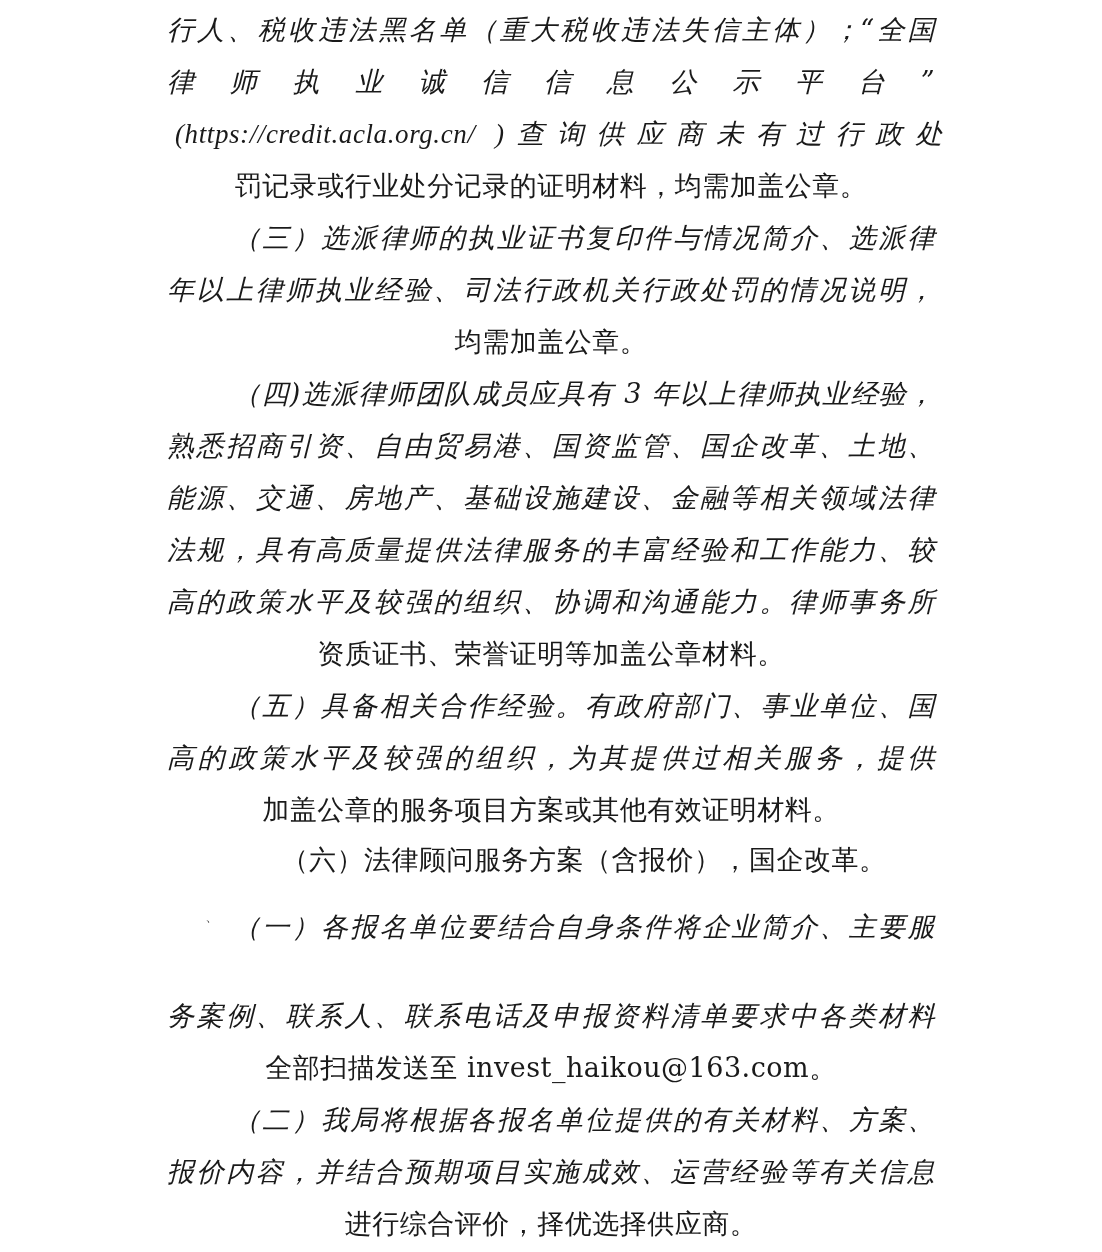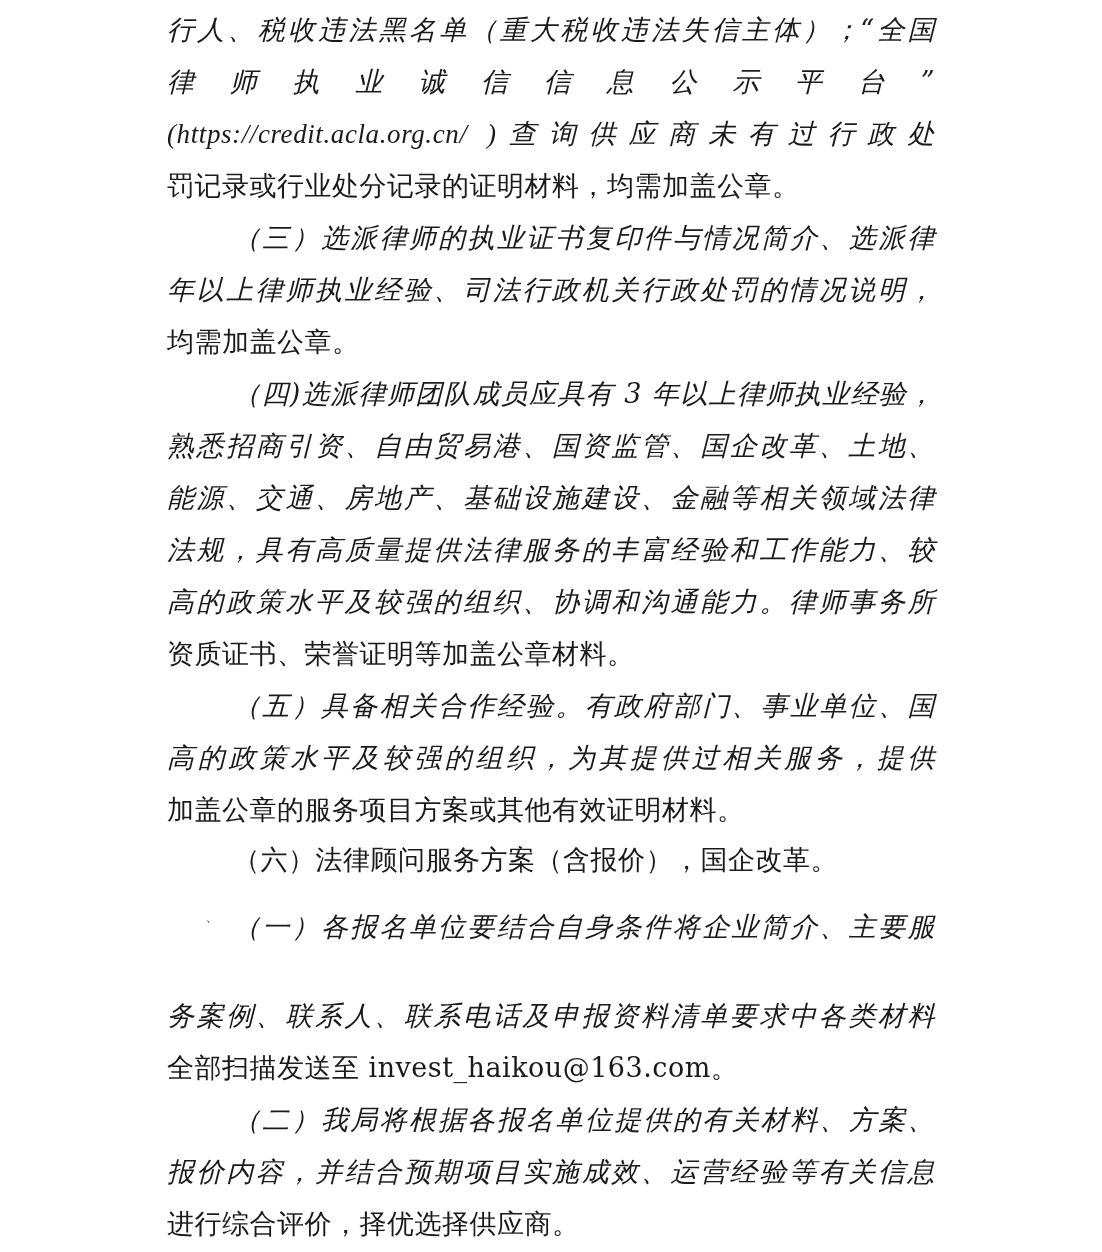--- a/index.html
+++ b/index.html
@@ -23,20 +23,21 @@
     }
     .line {
       position: absolute;
       left: 0;
       width: 768px;
       height: 52px;
       font-size: 27px;
       line-height: 52px;
       white-space: nowrap;
       letter-spacing: 0.5px;
+      text-align: center;
     }
     .line.justify {
       text-align: justify;
       text-align-last: justify;
       font-style: italic;
     }
     .line.indent {
       padding-left: 66px;
       width: 702px;
     }
@@ -50,20 +51,21 @@
       position: absolute;
       left: 38px;
       top: 4px;
       font-size: 14px;
       font-weight: normal;
       color: #444;
     }
     .latin {
       font-family: "Liberation Serif", "DejaVu Serif", serif;
       letter-spacing: 1.5px;
+      margin-left: 8px;
     }
   </style>
 </head>
 <body>
 
 <div class="page">
 
   <div class="line justify" style="top:4px">行人、税收违法黑名单（重大税收违法失信主体）；“全国</div>
   <div class="line justify" style="top:56px">律 师 执 业 诚 信 信 息 公 示 平 台 ”</div>
   <div class="line justify latin" style="top:108px; letter-spacing:0.6px">(https://credit.acla.org.cn/ )查询供应商未有过行政处</div>

